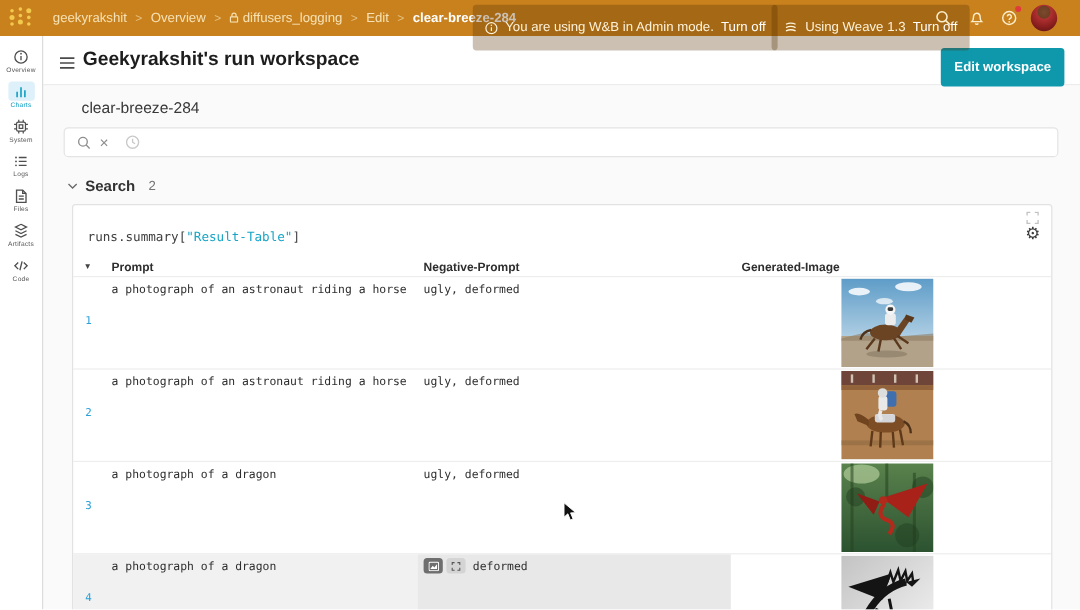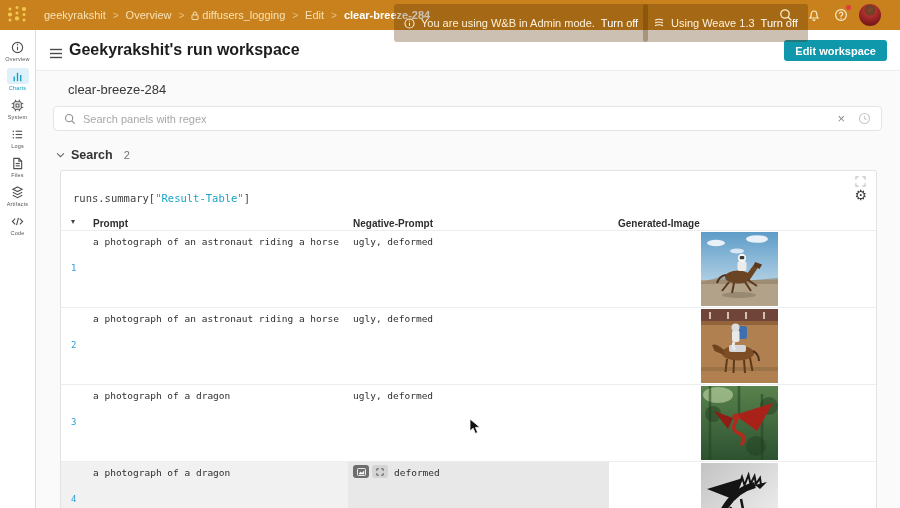--- a/index.html
+++ b/index.html
@@ -30,21 +30,21 @@
   .side-item .ic { width:22px; height:16px; display:flex; align-items:center; justify-content:center; border-radius:3px; }
   .side-item .lbl { font-size:5.5px; margin-top:1px; color:#565656; letter-spacing:0.2px; }
   .side-item.active .ic { background:#def0fa; color:#0a9cc0; }
   .side-item.active .lbl { color:#0a9cc0; }
 
   
   .page-header { position:absolute; left:36px; right:0; top:30px; height:41px; background:#ffffff; border-bottom:1px solid #ececec; z-index:10; }
   .burger { position:absolute; left:13px; top:15px; color:#4a4a4a; cursor:pointer; }
   .ph-title { position:absolute; left:33px; top:11px; font-size:16px; font-weight:700; color:#1d1d1d; }
   .more-dots { position:absolute; right:98px; top:8px; color:#8a8a8a; font-size:12px; letter-spacing:1px; cursor:pointer; }
-  .edit-btn { position:absolute; right:13px; top:10px; height:21px; padding:0 11px; background:#0f97ac; color:#fff; font-size:11px; font-weight:700; border:none; border-radius:3px; display:flex; align-items:center; cursor:pointer; font-family:"Liberation Sans", sans-serif;text-align:center; }
+  .edit-btn { position:absolute; right:13px; top:10px; height:32px; padding:0 11px; background:#0f97ac; color:#fff; font-size:11px; font-weight:700; border:none; border-radius:3px; display:flex; align-items:center; cursor:pointer; font-family:"Liberation Sans", sans-serif;text-align:center; }
 
   
   .content { position:absolute; left:36px; right:0; top:71px; bottom:0; background:#fafafa; }
   .run-name { position:absolute; left:32px; top:11px; font-size:13px; color:#383838; }
   .searchbar { position:absolute; left:17px; top:35px; width:829px; height:25px; background:#fff; border:1px solid #e4e4e4; border-radius:4px; display:flex; align-items:center; padding:0 10px; gap:7px; }
   .searchbar input { flex:1; border:none; outline:none; font-size:11px; color:#333; background:transparent; font-family:"Liberation Sans", sans-serif; }
   .searchbar input::placeholder { color:#a8a8a8; }
   .clear-x { color:#8c8c8c; font-size:13px; line-height:1; cursor:pointer; margin-right:6px; }
   .history-ic { color:#c9c9c9; cursor:pointer; display:flex; }
 
@@ -266,21 +266,20 @@
   <div class="content">
     <div class="run-name">clear-breeze-284</div>
 
     <div class="searchbar">
       <span style="display:flex;">
         <svg width="12" height="12" viewBox="0 0 14 14" fill="none" stroke="#8e8e8e" stroke-width="1.3">
           <circle cx="6" cy="6" r="4.2"></circle>
             <line x1="9.2" y1="9.2" x2="12.5" y2="12.5"></line>
         </svg>
       </span>
-      <input type="text" placeholder="Search panels with regex" style="">
       <span class="clear-x">×</span>
       <span class="history-ic">
         <svg width="13" height="13" viewBox="0 0 14 14" fill="none" stroke="currentColor" stroke-width="1.2">
           <circle cx="7" cy="7" r="5.4"></circle>
             <path d="M7 4 V7 L9.2 8.4"></path>
         </svg>
       </span>
     </div>
 
     <div class="media-head">

